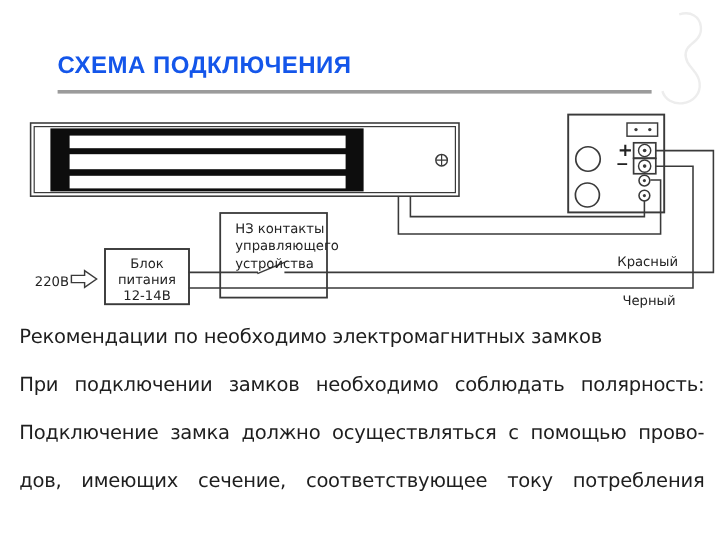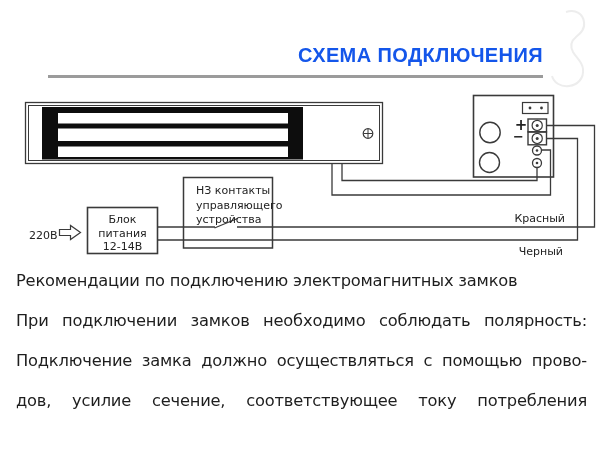--- a/index.html
+++ b/index.html
@@ -1,21 +1,21 @@
 <!DOCTYPE html>
 <html><head>
 <meta charset="utf-8">
 <style>
   html,body{margin:0;padding:0;}
   body{
     width:600px;height:458px;position:relative;background:#ffffff;overflow:hidden;
     font-family:"DejaVu Sans",sans-serif;
   }
   .title{
-    position:absolute;left:48px;top:44px;width:495px;text-align:right;
+    position:absolute;left:48px;top:44px;width:495px;text-align:left;
     font-family:"Liberation Sans",sans-serif;font-weight:bold;font-size:20px;
     letter-spacing:.4px;color:#1456ea;white-space:nowrap;
   }
   .title-underline{
     position:absolute;left:48px;top:75px;width:495px;height:2.5px;background:#9b9b9b;
   }
   .diagram-svg{position:absolute;left:0;top:0;width:600px;height:458px;}
   .ln{fill:none;stroke:#3a3a3a;}
   .diagram-label{font-family:"DejaVu Sans",sans-serif;font-size:11px;fill:#222;}
   .term-sign{font-family:"DejaVu Sans",sans-serif;font-weight:bold;fill:#222;}
@@ -104,17 +104,17 @@
     <text class="diagram-label" x="196" y="194">НЗ контакты</text>
     <text class="diagram-label" x="196" y="208.5">управляющего</text>
     <text class="diagram-label" x="196" y="223">устройства</text>
   </g>
 
   <text class="diagram-label" x="565" y="222" text-anchor="end">Красный</text>
   <text class="diagram-label" x="563" y="254.5" text-anchor="end">Черный</text>
 </svg>
 
 <div class="reco">
-  <div class="line">Рекомендации по подключению электромагнитных замков</div>
+  <div class="line">Рекомендации по необходимо электромагнитных замков</div>
   <div class="line j">При подключении замков необходимо соблюдать полярность:</div>
   <div class="line j">Подключение замка должно осуществляться с помощью прово-</div>
-  <div class="line j">дов, усилие сечение, соответствующее току потребления</div>
+  <div class="line j">дов, имеющих сечение, соответствующее току потребления</div>
 </div>
 
 </body></html>

